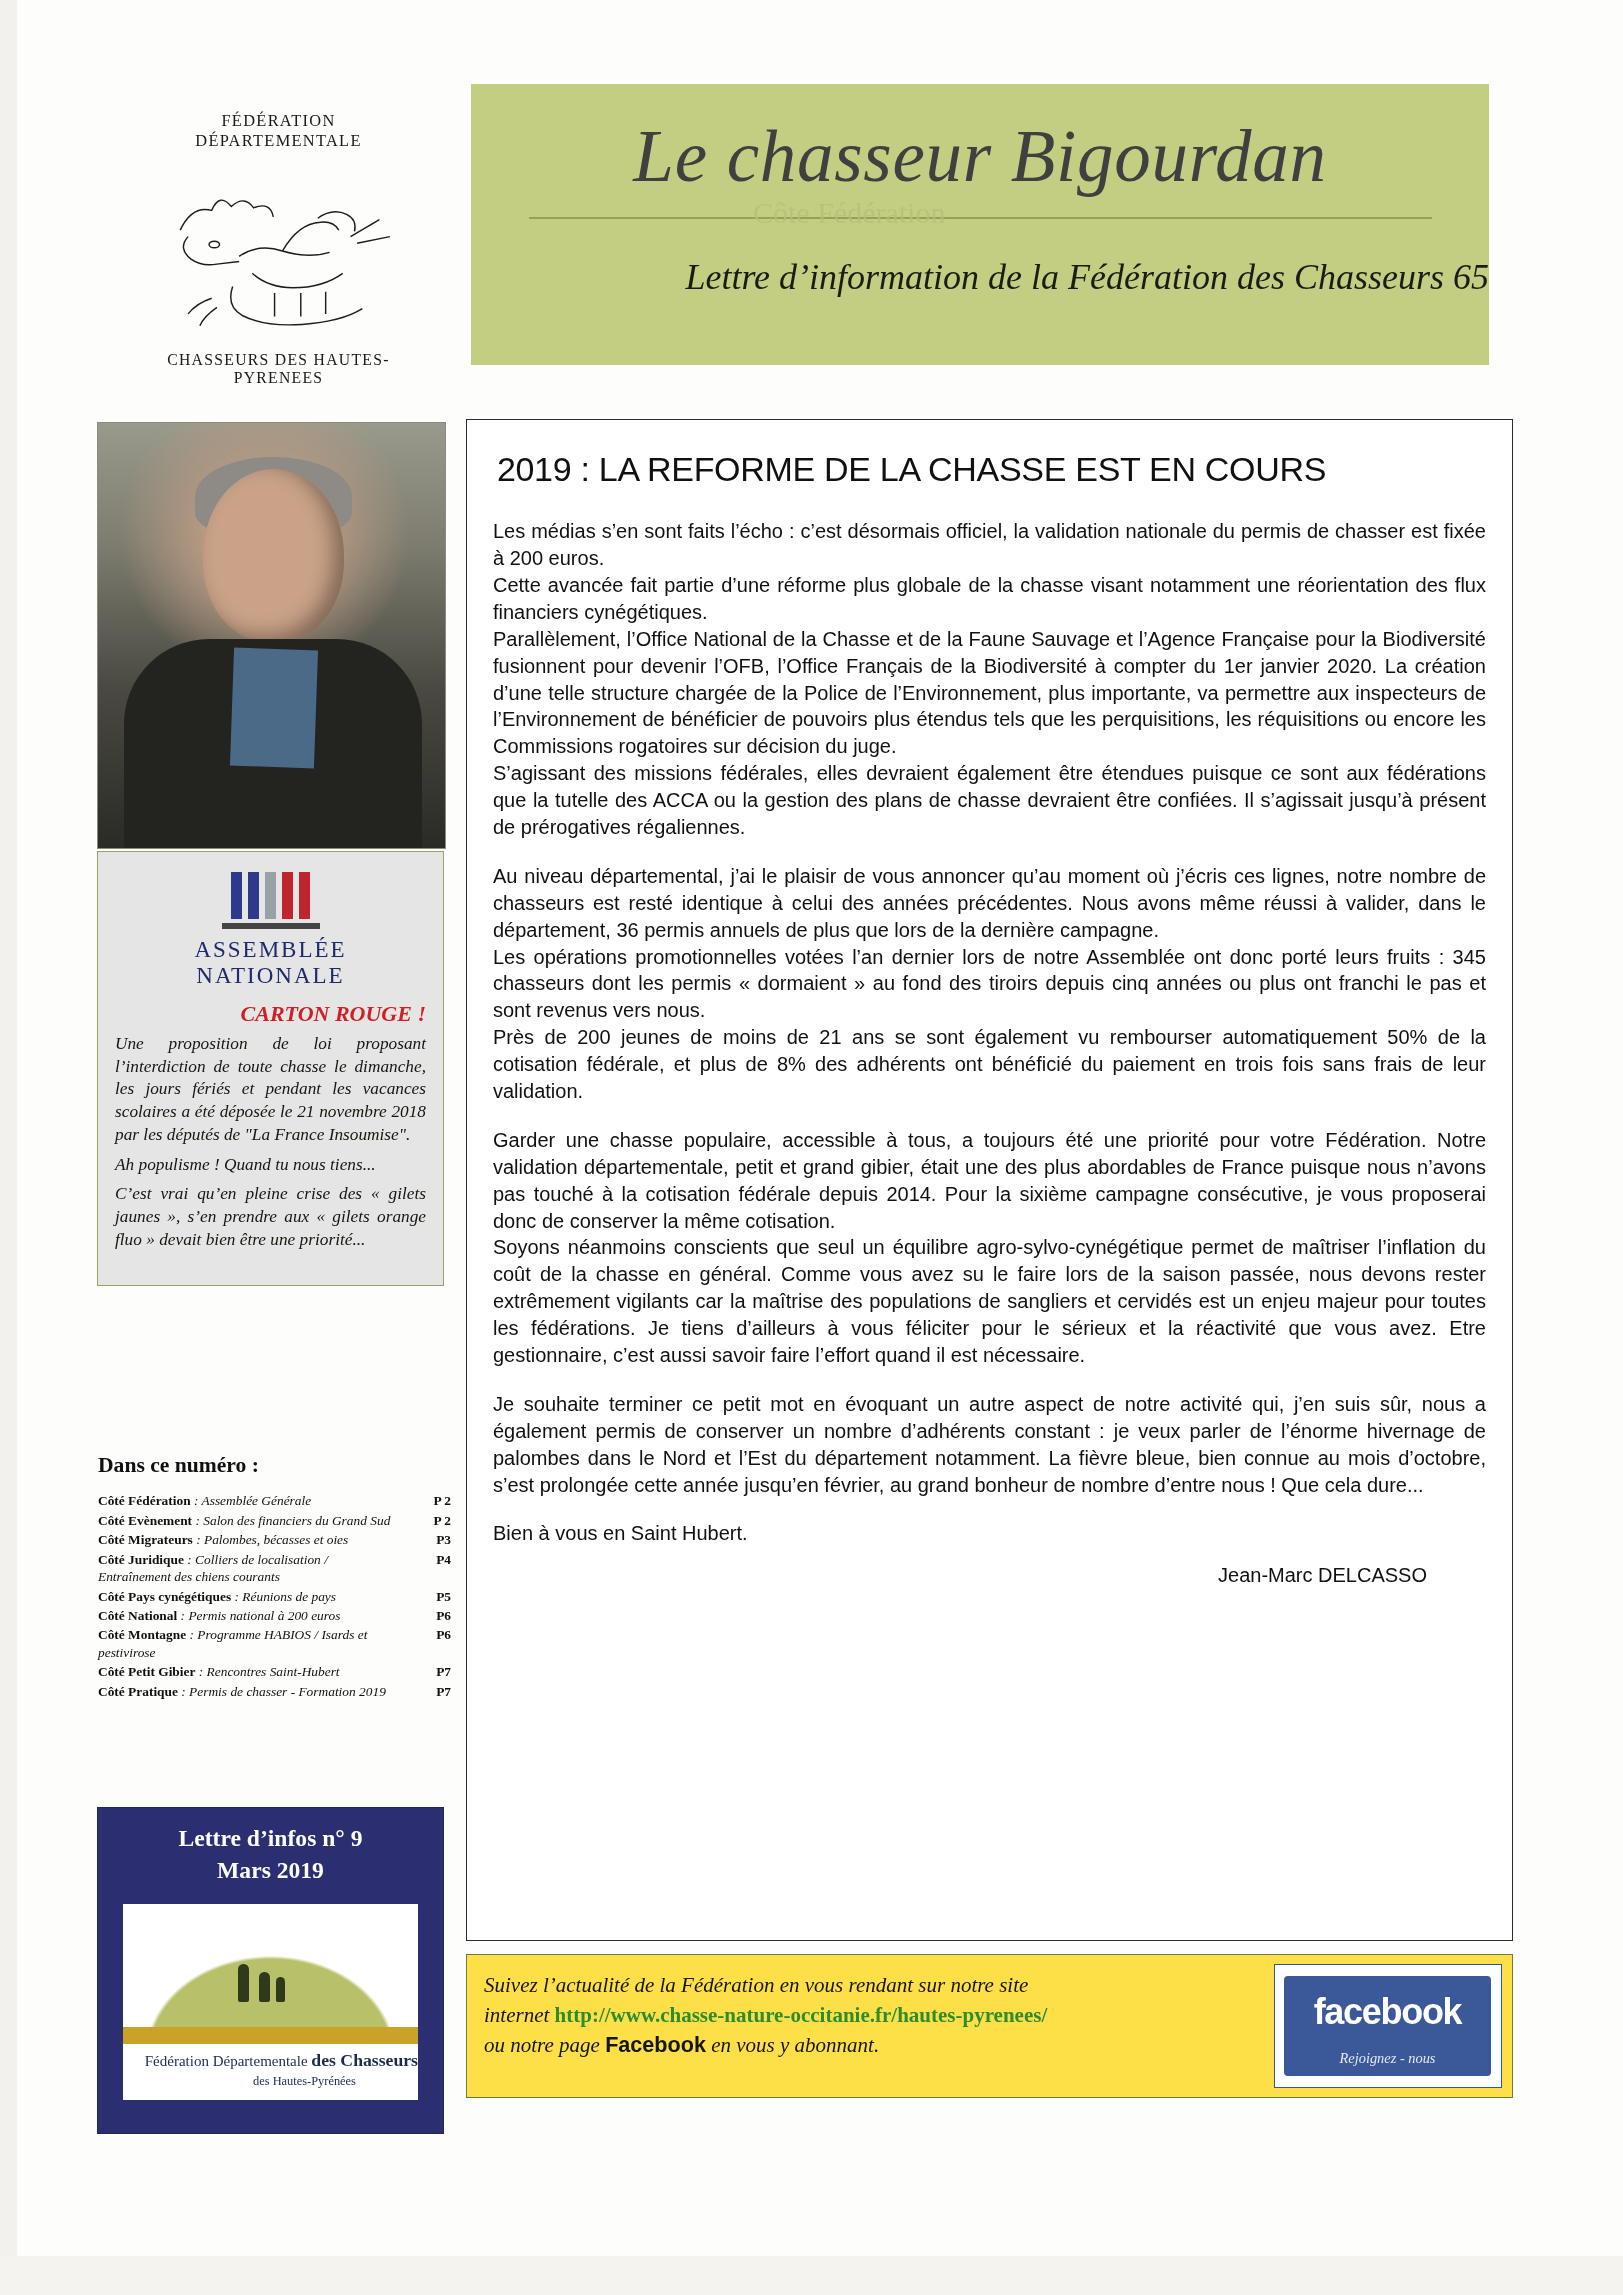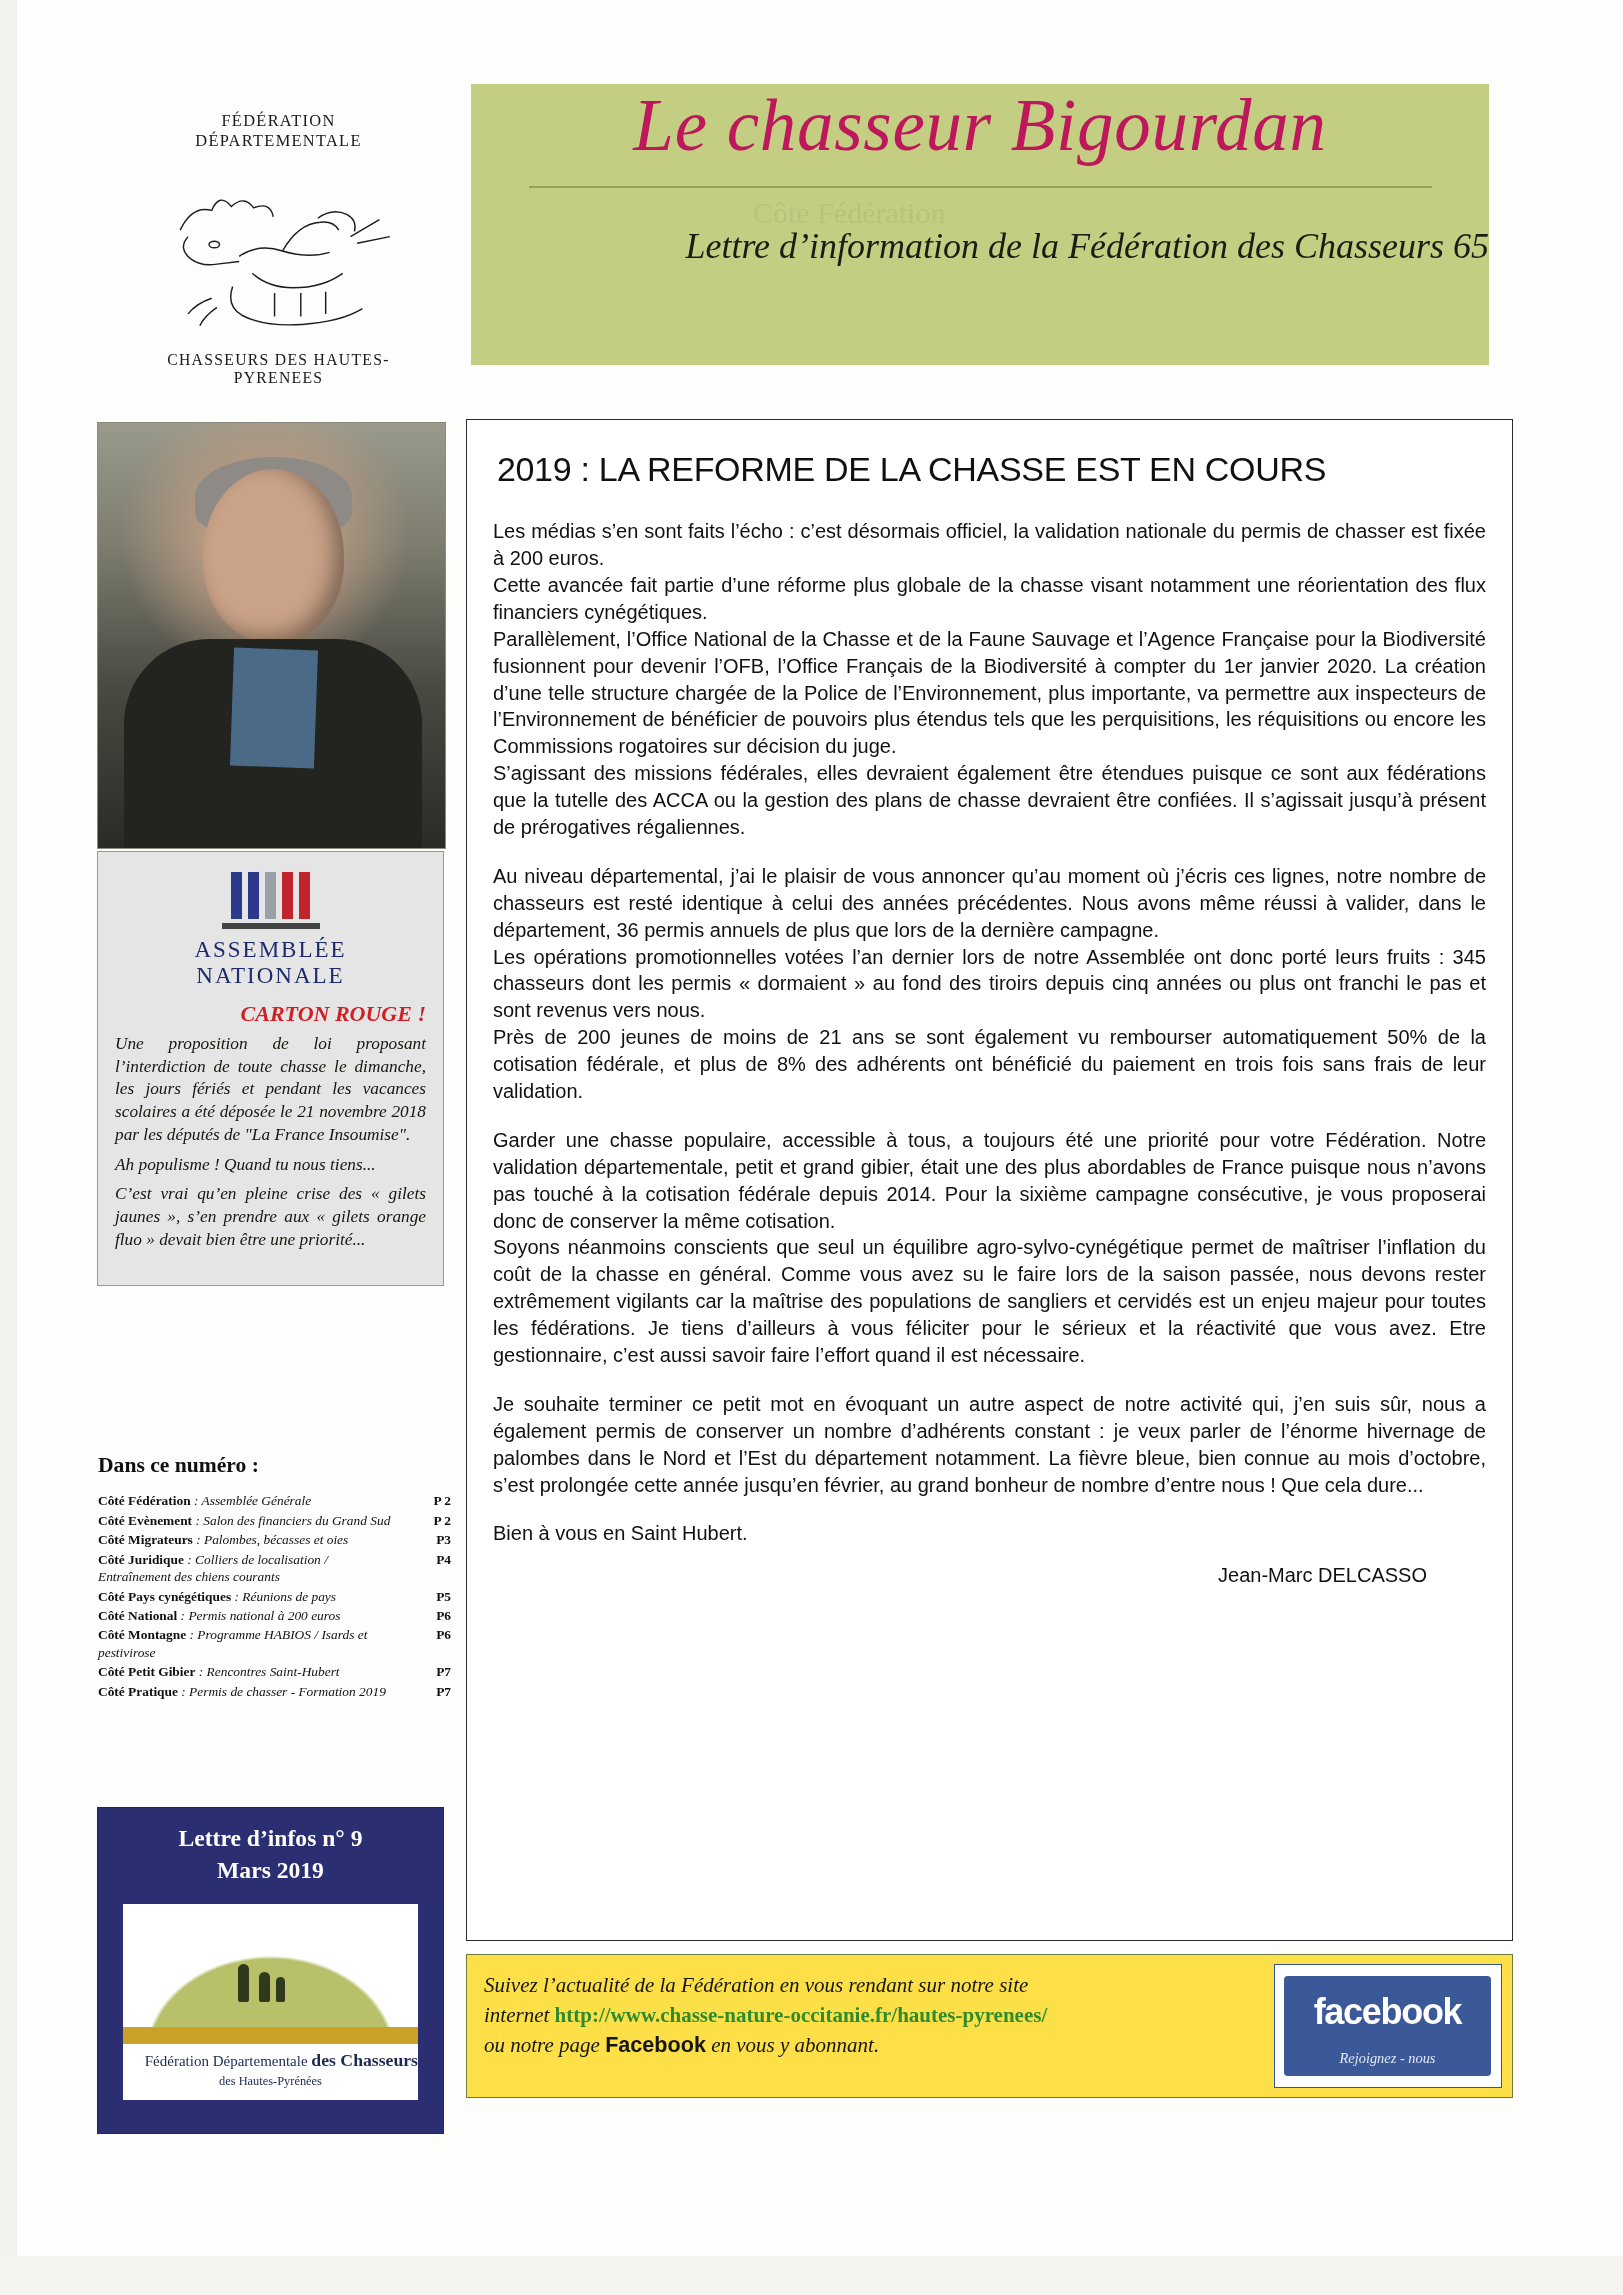--- a/index.html
+++ b/index.html
@@ -69,21 +69,22 @@
     top: 84px;
     width: 1018px;
     height: 281px;
     background: #c3ce82;
   }
   .masthead-title {
     font-family: "Liberation Serif", serif;
     font-style: italic;
     font-size: 73px;
     text-align: center;
-    color: #be185d;
+    color: #404040;
+    margin-top: 31px;
     letter-spacing: 0.7px;
   }
   .masthead-rule {
     width: 903px;
     height: 1.3px;
     background: #6f7a3c;
     margin: 18.3px auto 0 auto;
     opacity: .55;
   }
   .masthead-sub {
@@ -300,20 +301,21 @@
     color: #1b2a52;
   }
   .fdc-t1 b { font-size: 17.7px; }
   .fdc-t2 {
     position: absolute;
     left: 0; bottom: 10.5px; width: 295px;
     text-align: center;
     font-family: "Liberation Serif", serif;
     font-size: 12.4px;
     color: #1b2a52;
+    padding-left: 34px;
   }
 
   
   .article {
     position: absolute;
     left: 466px;
     top: 419px;
     width: 1047px;
     height: 1522px;
     border: 1.3px solid #2b2b2b;

